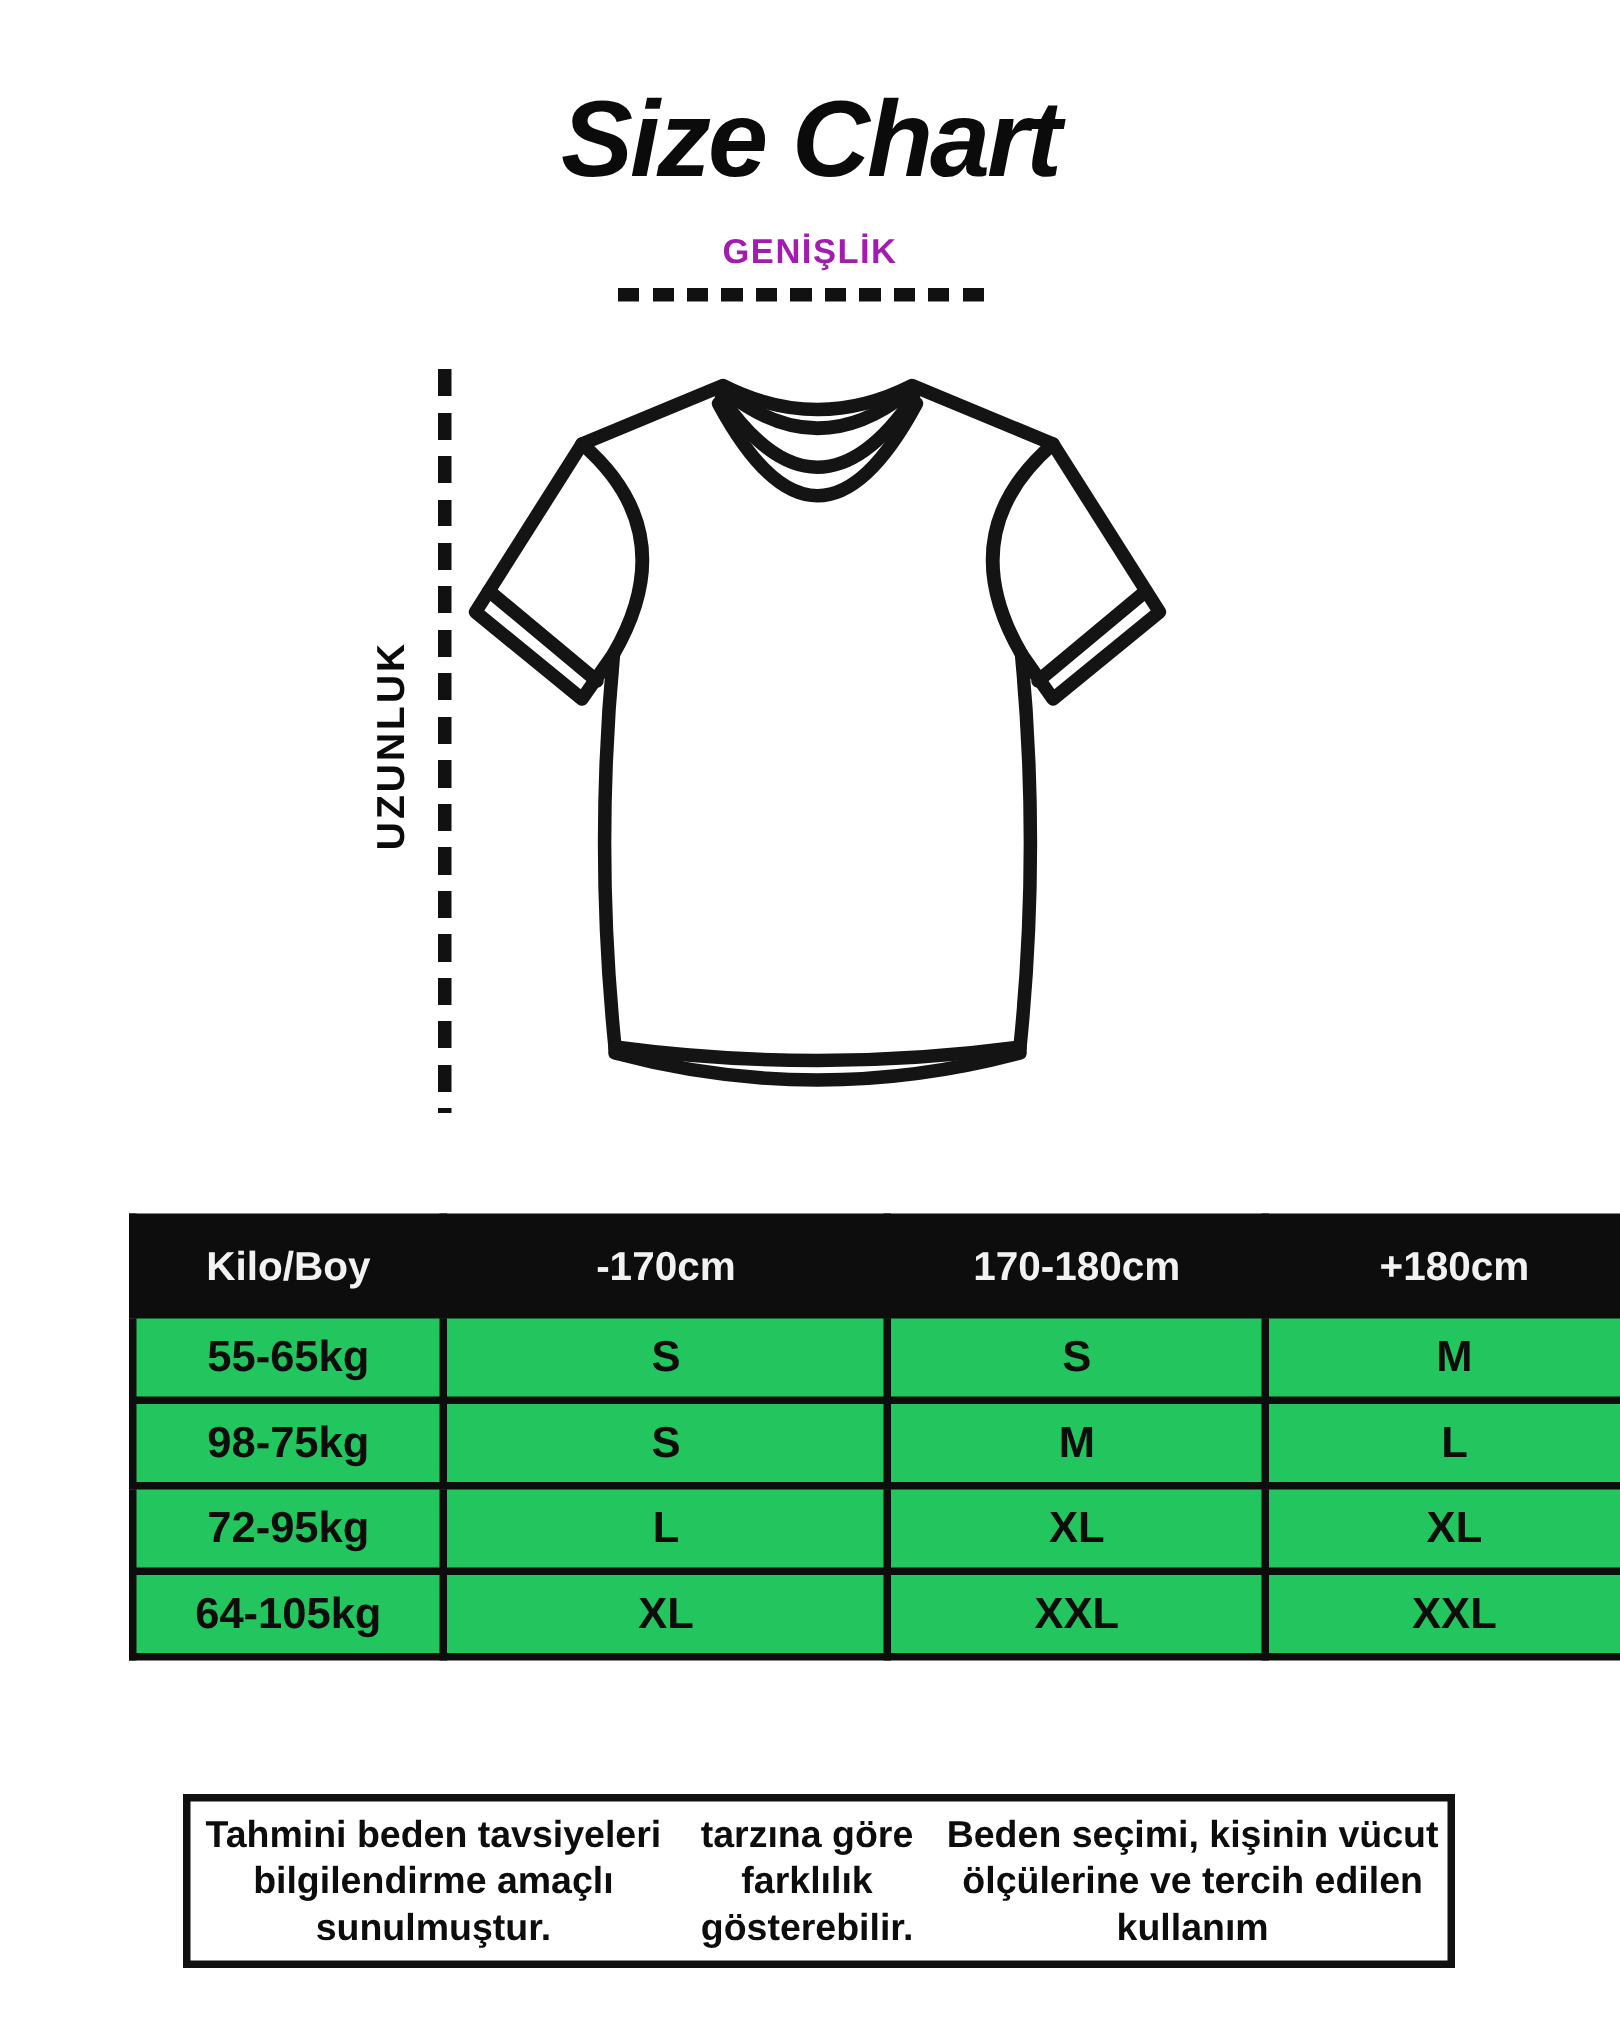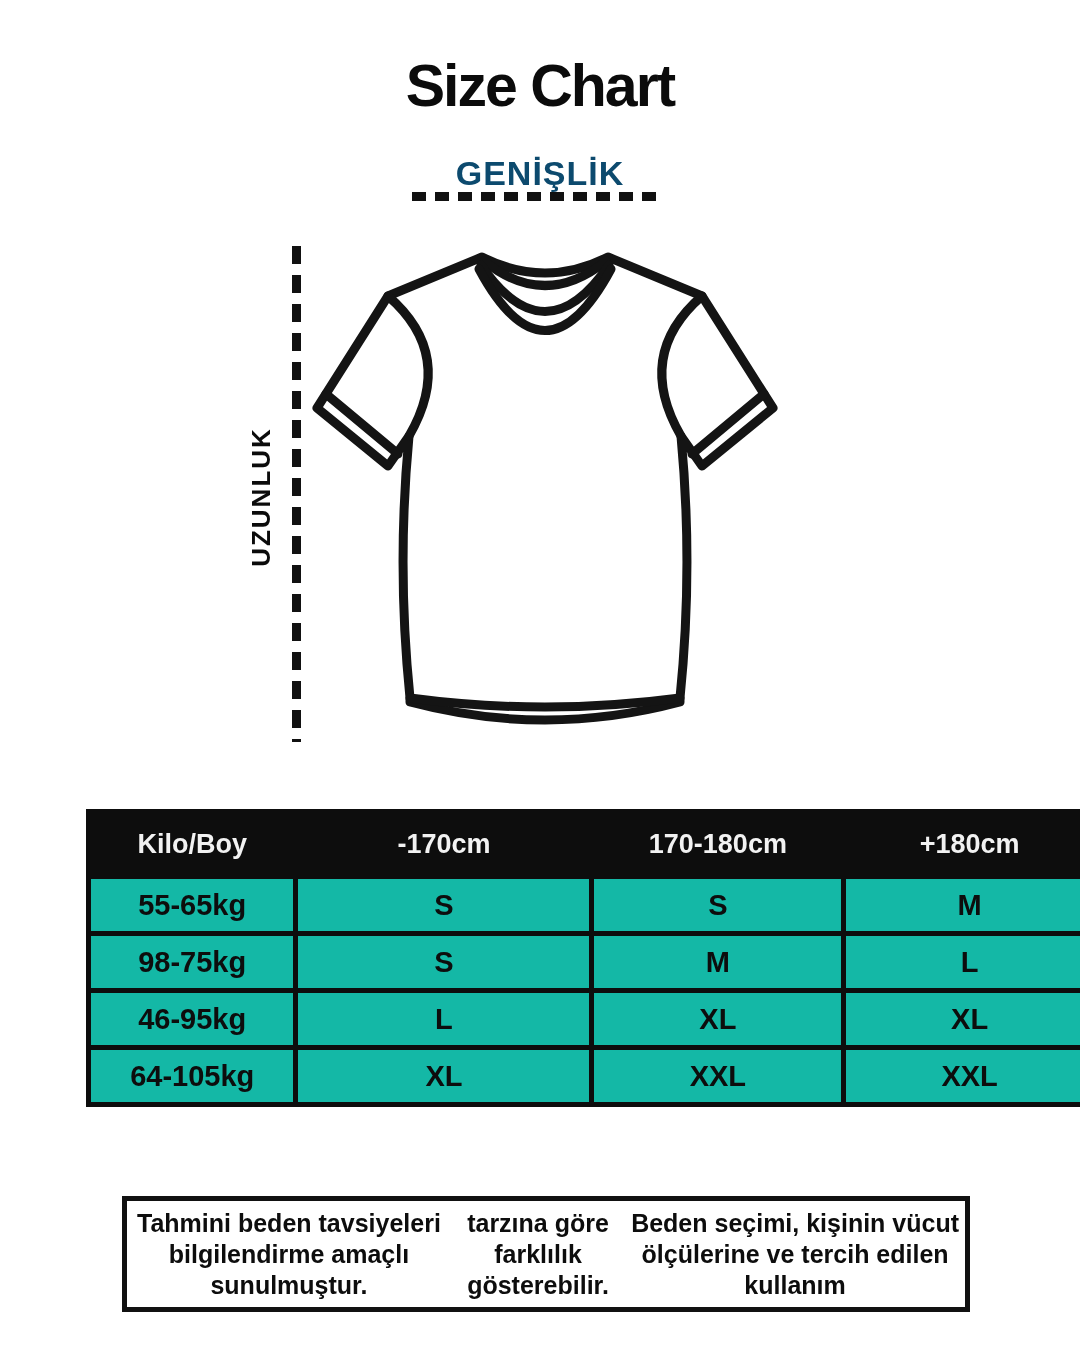--- a/index.html
+++ b/index.html
@@ -2,25 +2,25 @@
 <html><head>
 <meta charset="utf-8">
 <style>
   html,body{margin:0;padding:0;background:#ffffff;}
   .canvas{
     position:relative;width:1080px;height:1350px;background:#ffffff;
     overflow:hidden;font-family:"Liberation Sans", sans-serif;color:#111;
   }
   .page-title{
     position:absolute;top:52px;left:0;width:100%;text-align:center;
-    font-size:59px;font-weight:900;letter-spacing:-2px;color:#0b0b0b;
+    font-size:72px;font-weight:900;letter-spacing:-2px;color:#0b0b0b;font-style:italic;
   }
   .width-label{
     position:absolute;top:154px;left:0;width:100%;text-align:center;
-    font-size:34px;font-weight:900;letter-spacing:1px;color:#0c4a6e;
+    font-size:23px;font-weight:900;letter-spacing:1px;color:#a21caf;
   }
   .h-dash{
     position:absolute;left:412px;top:192px;width:252px;height:9px;
     background:repeating-linear-gradient(to right,#111 0 14px,transparent 14px 23px);
   }
   .v-dash{
     position:absolute;left:292px;top:246px;width:9px;height:496px;
     background:repeating-linear-gradient(to bottom,#111 0 18px,transparent 18px 29px);
   }
   .length-label{
@@ -32,21 +32,21 @@
     position:absolute;left:86px;top:809px;width:1012px;
     border-collapse:collapse;table-layout:fixed;padding-left:47px;
   }
   .size-table col.c1{width:20.6%;} .size-table col.c2{width:29.4%;}
   .size-table col.c3{width:25%;}   .size-table col.c4{width:25%;}
   .size-table th{
     background:#0d0d0d;color:#f2f2f2;height:58px;font-size:27px;font-weight:700;
     border:5px solid #0d0d0d;text-align:center;
   }
   .size-table td{
-    background:#14b8a6;color:#0d0d0d;height:50px;font-size:29px;font-weight:700;
+    background:#22c55e;color:#0d0d0d;height:50px;font-size:29px;font-weight:700;
     border:5px solid #0d0d0d;text-align:center;
   }
   .disclaimer{
     position:absolute;left:122px;top:1196px;width:848px;height:116px;
     box-sizing:border-box;border:5px solid #111;background:#fff;
     display:flex;flex-direction:row;justify-content:center;align-items:center;
   }
   .disclaimer p{
     margin:0;font-size:25px;font-weight:700;line-height:31px;text-align:center;color:#0d0d0d;
   }
@@ -114,21 +114,21 @@
         <td>S</td>
         <td>M</td>
       </tr>
       <tr>
         <td>98-75kg</td>
         <td>S</td>
         <td>M</td>
         <td>L</td>
       </tr>
       <tr>
-        <td>46-95kg</td>
+        <td>72-95kg</td>
         <td>L</td>
         <td>XL</td>
         <td>XL</td>
       </tr>
       <tr>
         <td>64-105kg</td>
         <td>XL</td>
         <td>XXL</td>
         <td>XXL</td>
       </tr>

